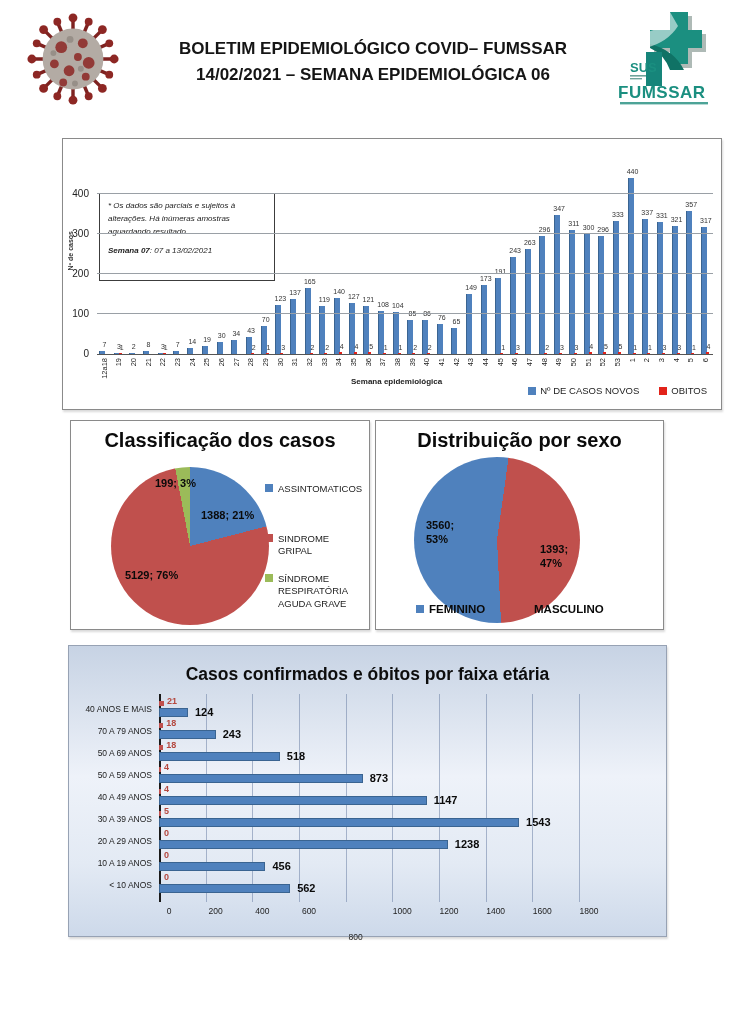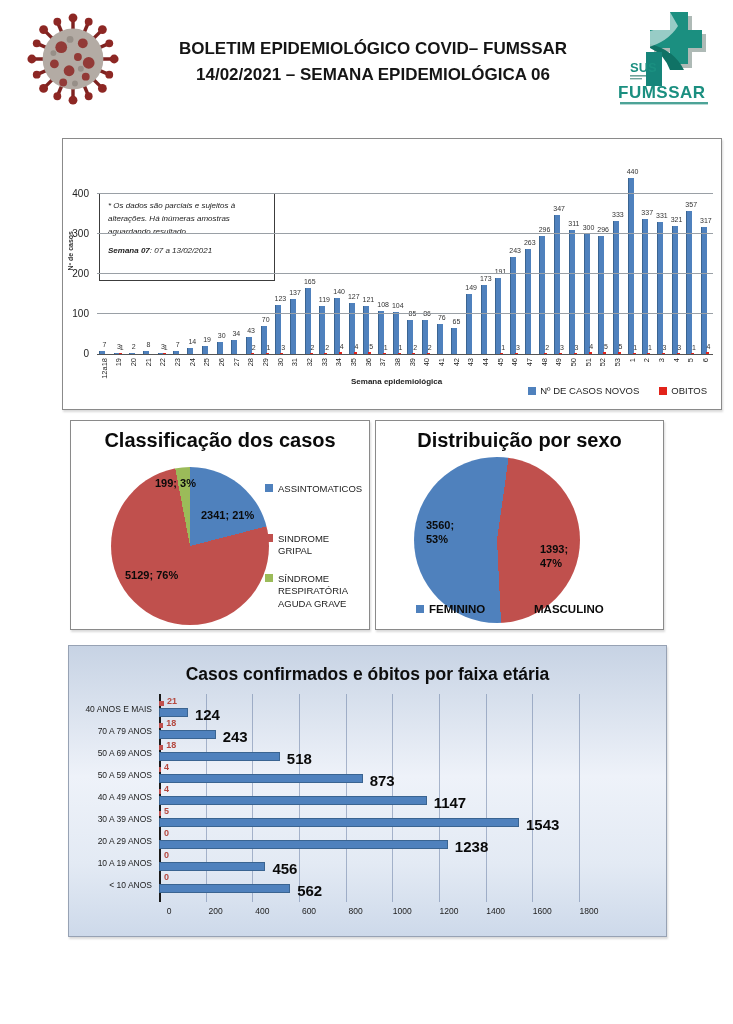--- a/index.html
+++ b/index.html
@@ -63,21 +63,21 @@
   #c3-grid{position:absolute;left:80px;top:-4px;width:440px;height:208px;}
   .vline{position:absolute;top:0;width:1px;height:100%;background:rgba(110,130,165,.55);}
   .vaxis{position:absolute;top:0;width:2px;height:100%;background:#1a1a1a;}
   #c3-rows{position:absolute;left:0;top:0;width:100%;}
   .c3-row{height:22px;display:flex;}
   .c3-cat{width:80px;font-size:8.5px;color:#1c1c1c;text-align:right;padding-right:7px;
           display:flex;align-items:center;justify-content:flex-end;box-sizing:border-box;}
   .c3-cell{position:relative;flex:1;}
   .c3-blue{position:absolute;left:0;top:10px;height:9px;background:#4F81BD;border:1px solid #3a6491;box-sizing:border-box;}
   .c3-red{position:absolute;left:0;top:3px;height:5px;background:#C0504D;}
-  .c3-bl{position:absolute;top:8px;font-size:15px;font-weight:bold;color:#0a0a0a;line-height:1.2;}
+  .c3-bl{position:absolute;top:8px;font-size:11px;font-weight:bold;color:#0a0a0a;line-height:1.2;}
   .c3-rl{position:absolute;top:-2px;font-size:9px;font-weight:bold;color:#B4483F;line-height:1.2;}
   #c3-xticks{position:absolute;left:10px;top:260px;width:577px;height:14px;}
   #c3-xticks span{position:absolute;width:30px;margin-left:-15px;text-align:center;font-size:8.5px;color:#222;}
 </style>
 </head>
 <body>
 
 <div class="page">
 
   <svg class="virus" viewBox="0 0 100 100">
@@ -541,21 +541,21 @@
         <span class="sw" style="background: rgb(226, 35, 26);"></span>
         <span>OBITOS</span>
       </div>
     </div>
   </div>
 
   <div class="box" id="pie1box">
     <div class="pie-title">Classificação dos casos</div>
     <div class="pie" id="pie1" style="background: conic-gradient(rgb(79, 129, 189) 0deg, rgb(79, 129, 189) 75.6deg, rgb(192, 80, 77) 75.6deg, rgb(192, 80, 77) 349.2deg, rgb(155, 187, 89) 349.2deg, rgb(155, 187, 89) 360deg);"></div>
     <div class="pie-label" style="left:84px;top:56px;">199; 3%</div>
-    <div class="pie-label" style="left:130px;top:88px;">2341; 21%</div>
+    <div class="pie-label" style="left:130px;top:88px;">1388; 21%</div>
     <div class="pie-label" style="left:54px;top:148px;">5129; 76%</div>
     <div class="pie-legend-item" style="left:194px;top:62px;width:100px;">
       <span class="sw" style="background: rgb(79, 129, 189);"></span>
       <span>ASSINTOMATICOS</span>
     </div>
     <div class="pie-legend-item" style="left:194px;top:112px;width:100px;">
       <span class="sw" style="background: rgb(192, 80, 77);"></span>
       <span>SINDROME GRIPAL</span>
     </div>
     <div class="pie-legend-item" style="left:194px;top:152px;width:96px;">
@@ -678,21 +678,21 @@
               <div class="c3-rl" style="left: 5px;">0</div>
             </div>
           </div>
         </div>
     </div>
     <div id="c3-xticks">
         <span style="left: 90px;">0</span>
         <span style="left: 136.667px;">200</span>
         <span style="left: 183.333px;">400</span>
         <span style="left: 230px;">600</span>
-        <span style="left: 276.667px;">800</span>
+        <span style="left: 276.667px; margin-top: 26px;">800</span>
         <span style="left: 323.333px;">1000</span>
         <span style="left: 370px;">1200</span>
         <span style="left: 416.667px;">1400</span>
         <span style="left: 463.333px;">1600</span>
         <span style="left: 510px;">1800</span>
       </div>
   </div>
 
 </div>
 

